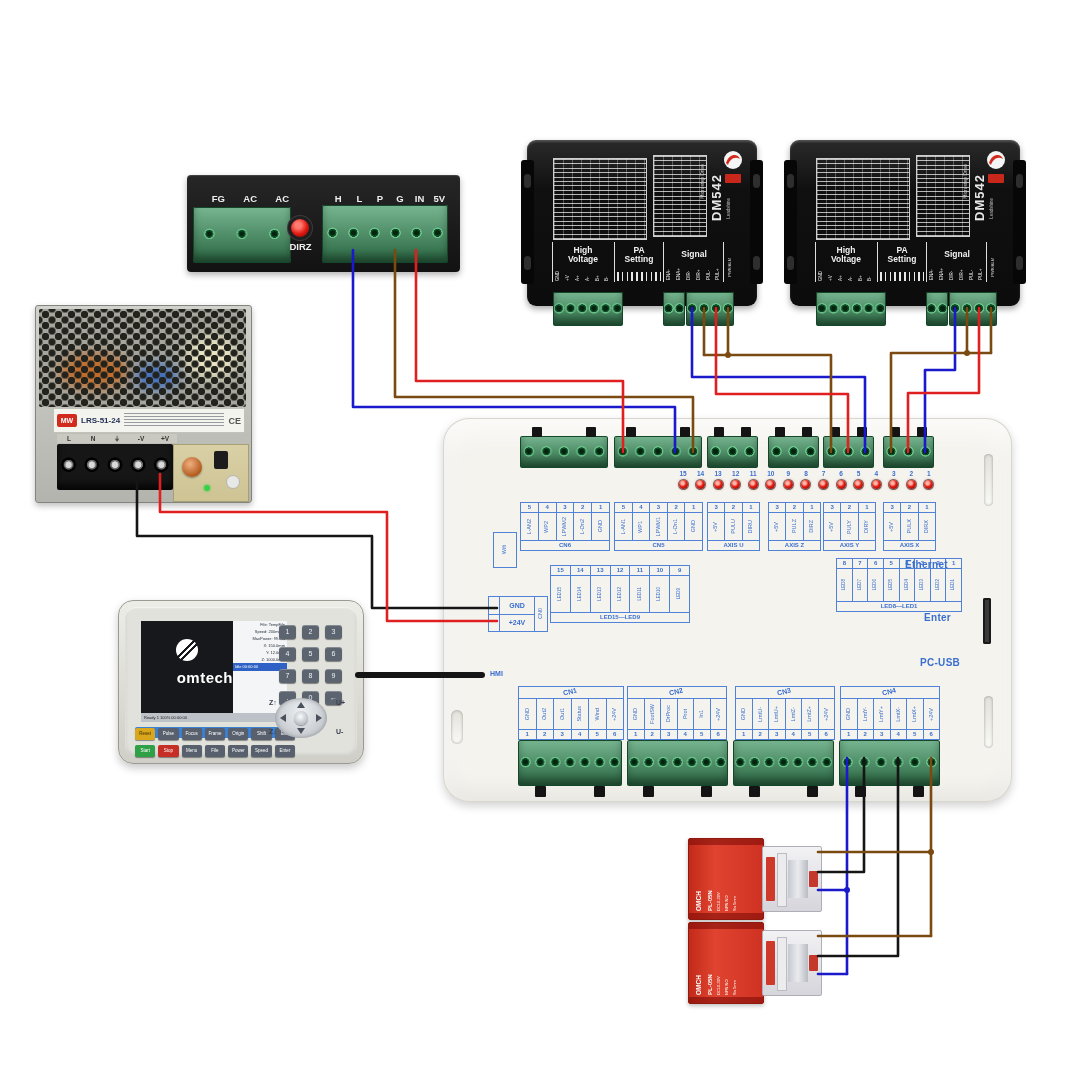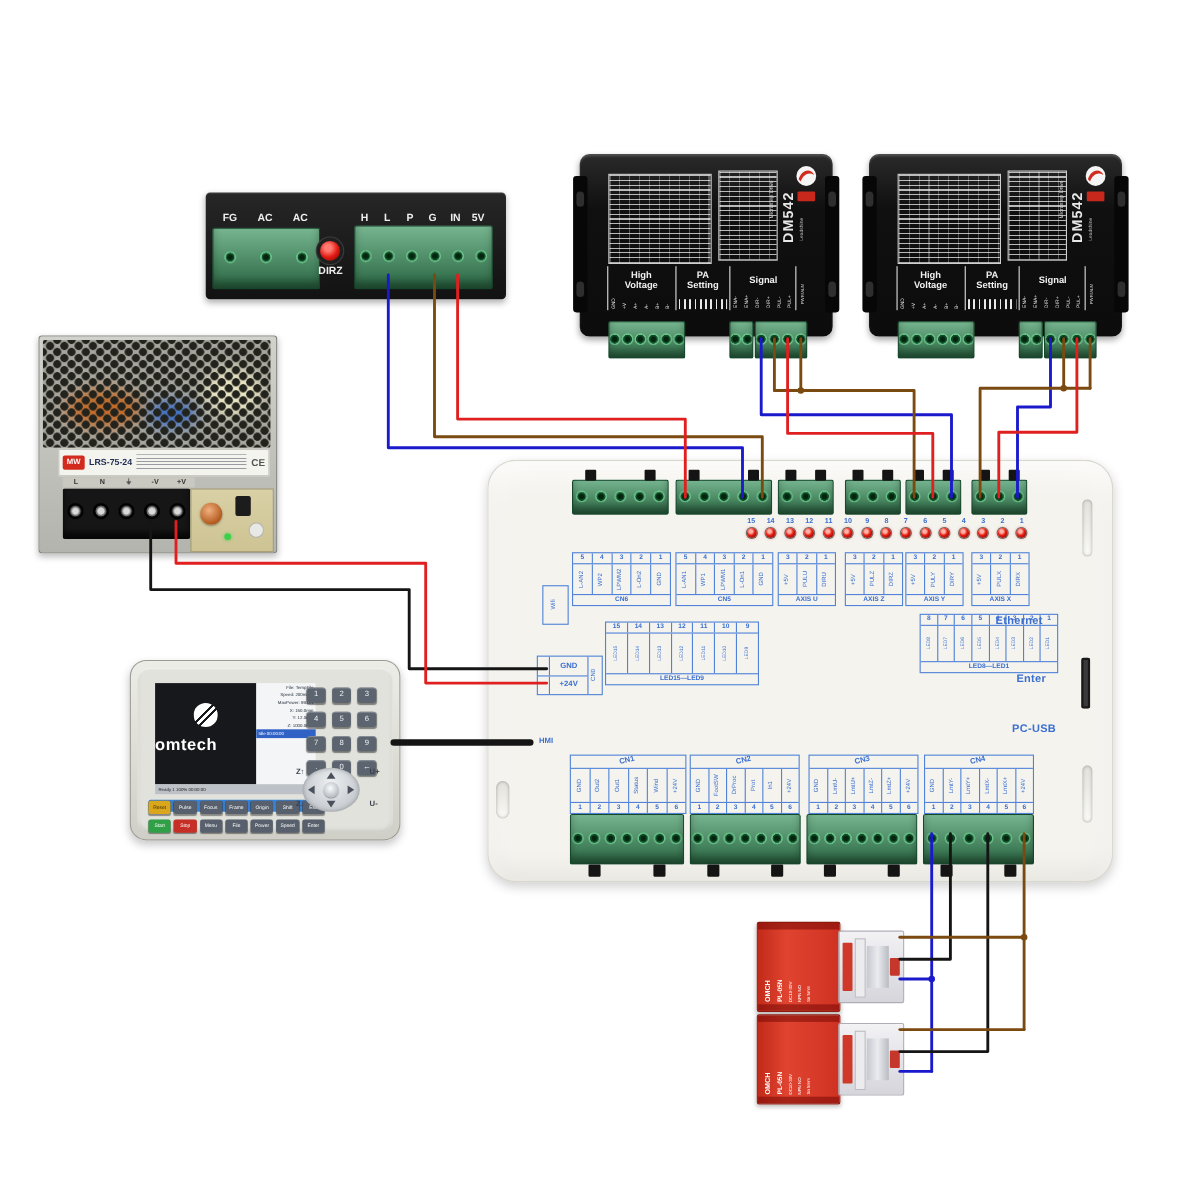--- a/index.html
+++ b/index.html
@@ -84,21 +84,21 @@
   .coil{position:absolute;left:8px;top:12px;width:20px;height:20px;border-radius:50%;
         background:radial-gradient(circle at 40% 35%, #f0b080, #b35a1d 70%);box-shadow:0 1px 2px rgba(0,0,0,.4);}
   .transistor{position:absolute;left:40px;top:6px;width:14px;height:18px;background:#1c1c1c;border-radius:2px;}
   .capwhite{position:absolute;left:52px;top:30px;width:12px;height:12px;border-radius:50%;background:#e8e8e6;border:1px solid #b5b5b0;}
   .ledgreen{position:absolute;left:30px;top:40px;width:6px;height:6px;border-radius:50%;background:#39d14a;box-shadow:0 0 3px #39d14a;}
 
   
   .iface{position:absolute;left:187px;top:175px;width:273px;height:97px;background:linear-gradient(#262626,#121212);
          border-radius:4px;box-shadow:0 3px 6px rgba(0,0,0,.3), inset 0 1px 1px rgba(255,255,255,.15);}
   .iflabels{position:absolute;display:flex;color:#efefef;font-weight:bold;font-size:9.5px;}
-  .iflabels span{flex:1;text-align:center;}
+  .iflabels span{flex:1;text-align:right;}
   .testbtn{position:absolute;left:104px;top:44px;width:18px;height:18px;border-radius:50%;
            background:radial-gradient(circle at 40% 35%, #ff7a70 0 3px, #e01810 55%, #7d0803 95%);
            box-shadow:0 0 0 3px #1f1f1f, 0 0 0 4px #3c3c3c;}
   .testlab{position:absolute;left:86px;top:66px;width:55px;text-align:center;color:#efefef;font-weight:bold;font-size:9.5px;}
 
   
   .ctrl{position:absolute;left:443px;top:418px;width:569px;height:384px;background:#f4f3ee;border-radius:26px;
         box-shadow:0 4px 10px rgba(0,0,0,.18), inset 0 0 0 1px #d8d6cd, inset 0 16px 24px rgba(255,255,255,.65), inset 0 -12px 20px rgba(0,0,0,.05);}
   .oval{position:absolute;border-radius:6px;background:linear-gradient(#e2e1da,#fafaf6);box-shadow:inset 0 0 3px rgba(0,0,0,.35);}
   .usbslot{position:absolute;background:#3a3a3a;border-radius:2px;box-shadow:inset 0 0 0 2px #191919;}
@@ -269,21 +269,21 @@
 
   <div class="psu">
     <div class="vent">
       <div class="blob" style="left:20px;top:45px;width:70px;height:35px;background:#c06a28;"></div>
       <div class="blob" style="left:95px;top:55px;width:45px;height:25px;background:#3a6ac0;"></div>
       <div class="blob" style="left:145px;top:25px;width:55px;height:45px;background:#e8e3c2;"></div>
       <div class="dots"></div>
     </div>
     <div class="psustrip">
       <span class="mwlogo">MW</span>
-      <span class="psumodel">LRS-75-24</span>
+      <span class="psumodel">LRS-51-24</span>
       <span class="fineprint"></span>
       <span class="cemark">CE</span>
     </div>
     <div class="psulabels">
         <span>L</span>
         <span>N</span>
         <span>⏚</span>
         <span>-V</span>
         <span>+V</span>
       </div>
@@ -743,21 +743,21 @@
     <div class="gb tabbed-b" style="left:184px;top:322px;width:101px;height:46px;--dot:14.43px;"></div>
     <div class="gb tabbed-b" style="left:290px;top:322px;width:101px;height:46px;--dot:14.43px;"></div>
     <div class="gb tabbed-b" style="left:396px;top:322px;width:101px;height:46px;--dot:16.83px;"></div>
   </div>
 
   <div class="panel">
     <div class="panelface"></div>
     <div class="screenb">
       <div style="position:absolute;left:35px;top:18px;width:22px;height:22px;border-radius:50%;background:#fff;
                   background-image:linear-gradient(135deg,transparent 42%,#17181b 42% 48%,transparent 48% 56%,#17181b 56% 62%,transparent 62%);"></div>
-      <div style="position:absolute;left:0;top:48px;width:92px;text-align:left;color:#fff;font-size:15px;font-weight:bold;letter-spacing:.5px;">omtech</div>
+      <div style="position:absolute;left:0;top:48px;width:92px;text-align:right;color:#fff;font-size:15px;font-weight:bold;letter-spacing:.5px;">omtech</div>
     </div>
     <div class="screenw">
       <div>
           <div class="srowtxt">File: TempFile</div>
           <div class="srowtxt">Speed: 200mm/s</div>
           <div class="srowtxt">MaxPower: 99.0%</div>
           <div class="srowtxt">X: 150.0mm</div>
           <div class="srowtxt">Y: 12.0mm</div>
           <div class="srowtxt">Z: 1000.0mm</div>
         </div>

